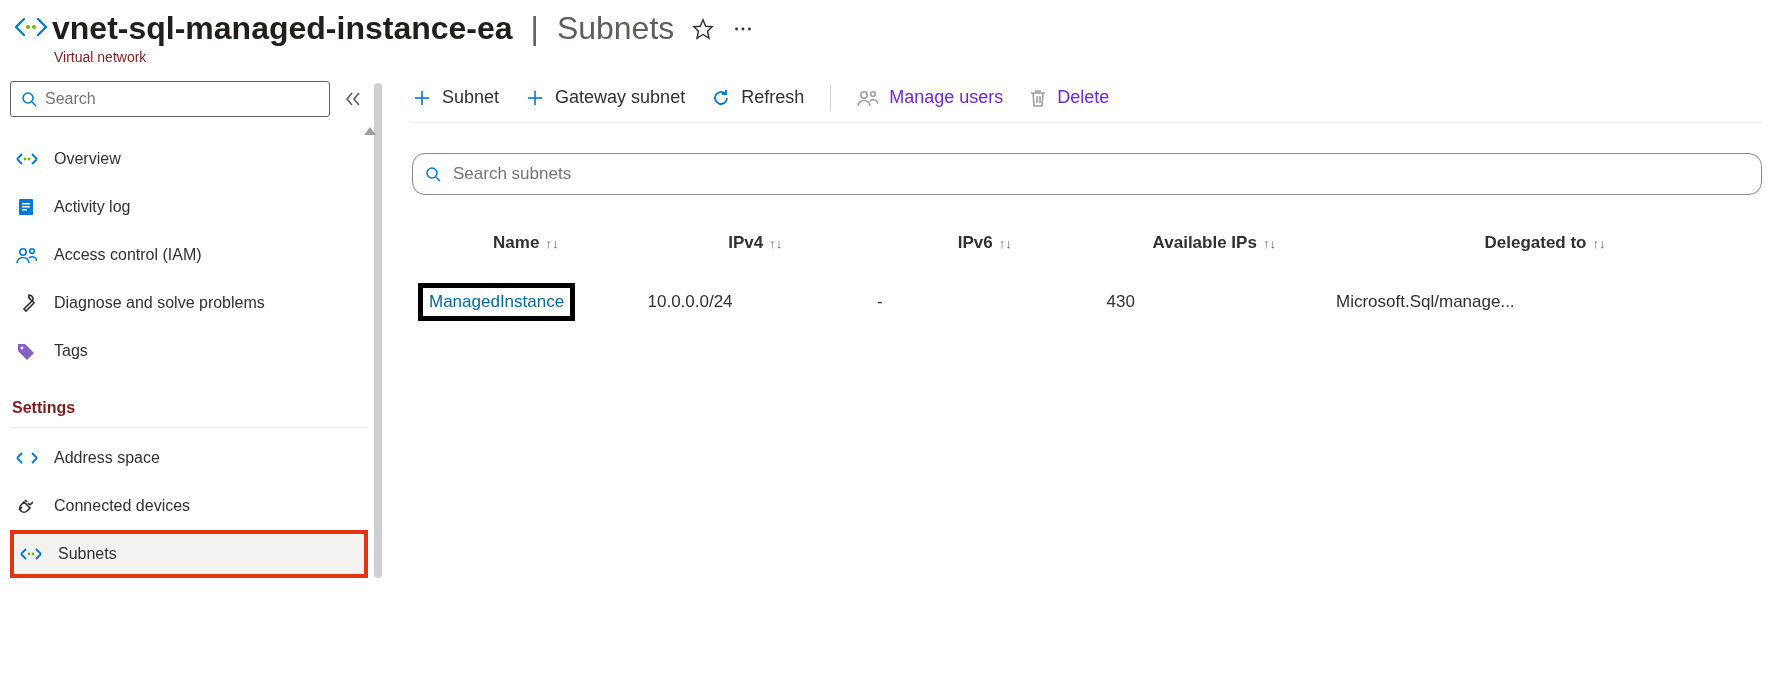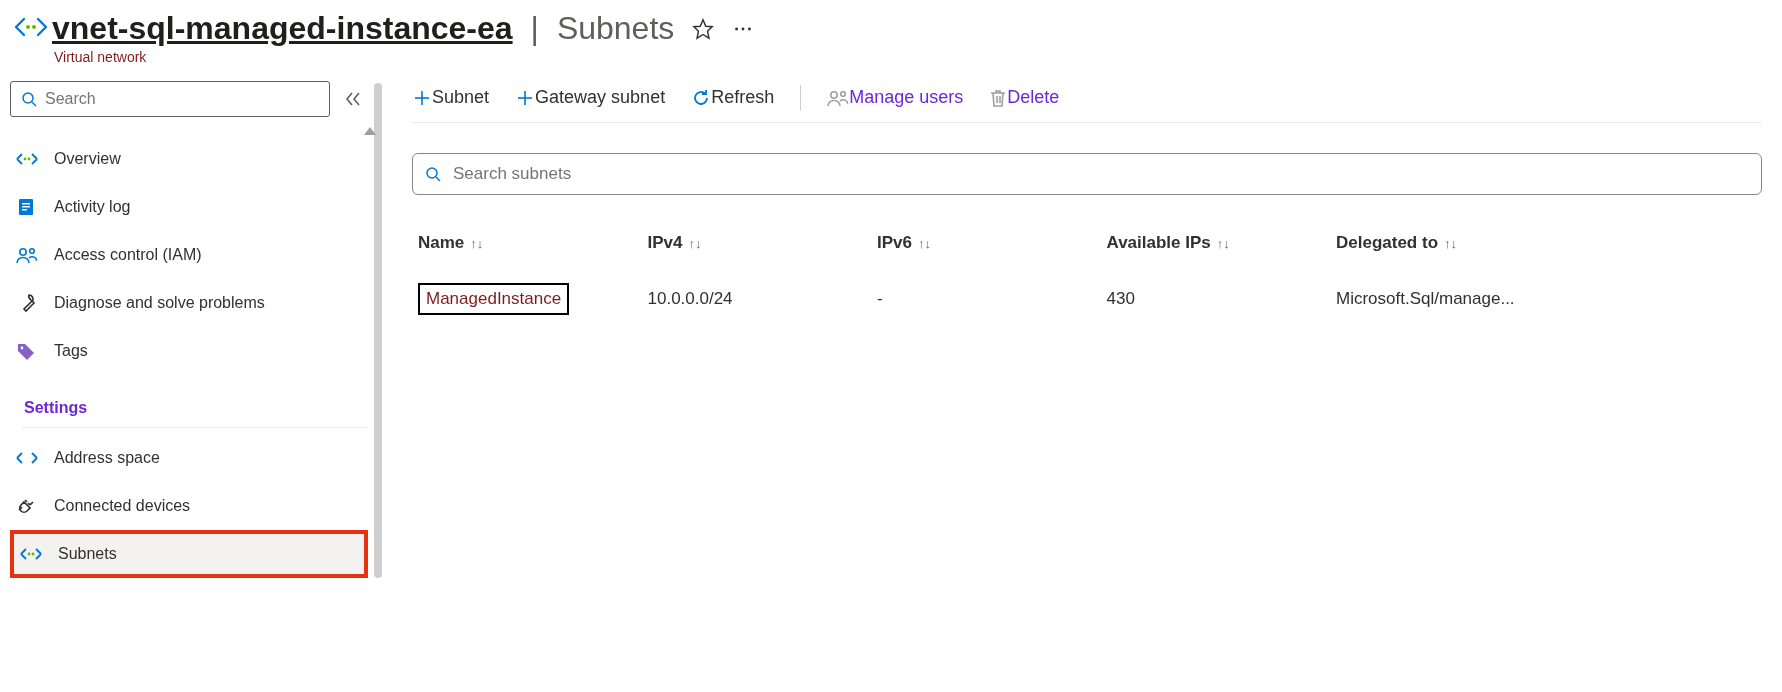--- a/index.html
+++ b/index.html
@@ -9,21 +9,21 @@
     color: #323130;
     background: #fff;
     width: 1782px;
   }
 
   
   .header { padding: 10px 0 8px 14px; display: flex; align-items: flex-start; }
   .header-icon { width: 38px; margin-top: 6px; flex: 0 0 auto; }
   .header-text { flex: 0 0 auto; }
   .title-line { display: flex; align-items: center; gap: 18px; }
-  .title { font-size: 32px; font-weight: 600; color: #201f1e; text-decoration: underline; }
+  .title { font-size: 32px; font-weight: 600; color: #201f1e; }
   .subtitle-sep { font-size: 32px; font-weight: 300; color: #605e5c; }
   .subtitle-page { font-size: 32px; font-weight: 300; color: #605e5c; }
   .star-btn, .more-btn { color: #323130; cursor: pointer; font-size: 20px; }
   .resource-type { font-size: 14px; color: #7f1d1d; margin-top: 2px; margin-left: 2px; }
 
   
   .body-row { display: flex; }
 
   
   .sidebar { width: 368px; flex: 0 0 auto; padding: 8px 0 0 10px; position: relative; }
@@ -48,62 +48,61 @@
 
   .nav { margin-top: 18px; }
   .nav-item {
     display: flex; align-items: center; gap: 14px;
     height: 48px; padding-left: 6px; cursor: pointer;
     font-size: 16px;
   }
   .nav-item .icon { width: 24px; text-align: center; }
   .nav-item.selected { background: #f3f2f1; border: 4px solid #e3340f; }
   .nav-section-header {
-    font-size: 16px; font-weight: 600; color: #6d28d9;
+    font-size: 16px; font-weight: 600; color: #7f1d1d;
     padding: 24px 0 10px 2px;
     border-bottom: 1px solid #edebe9;
     margin-bottom: 6px;
-    margin-left: 12px;
   }
 
   
   .rail { width: 8px; background: #cfcfcf; margin: 10px 30px 0 6px; flex: 0 0 auto; border-radius: 4px; }
 
   
   .main { flex: 1; padding-top: 6px; padding-right: 20px; }
   .toolbar {
     display: flex; align-items: center; gap: 26px;
     height: 44px; border-bottom: 1px solid #edebe9; padding-bottom: 6px;
   }
   .toolbar-btn {
-    display: inline-flex; align-items: center; 
+    display: inline-flex; align-items: center; gap: 10px;
     font-size: 18px; cursor: pointer; color: #323130;
   }
   .toolbar-btn.disabled { color: #6d28d9; cursor: default; }
   .toolbar-btn .ticon { color: #0078d4; font-size: 20px; font-weight: 300; }
   .toolbar-btn.disabled .ticon { color: #a19f9d; }
   .toolbar-sep { width: 1px; height: 26px; background: #d2d0ce; }
 
   .subnet-search {
     margin-top: 30px;
     margin-left: 0;
     display: flex; align-items: center; gap: 12px;
-    border: 1px solid #8a8886; border-radius: 6px;
+    border: 1px solid #8a8886; border-radius: 13px;
     height: 42px; padding: 0 12px;
   }
   .subnet-search input { border:none; outline:none; font-size:17px; color:#605e5c; width:100%; font-family:inherit; }
 
   table.subnets { width: 100%; border-collapse: collapse; margin-top: 28px; }
   table.subnets th {
-    text-align: left; font-size: 17px; font-weight: 600; padding: 10px 8px 18px 6px;
+    text-align: center; font-size: 17px; font-weight: 600; padding: 10px 8px 18px 6px;
     color: #323130;
   }
   .sort { font-size: 13px; color: #605e5c; margin-left: 6px; }
   table.subnets td { font-size: 17px; padding: 12px 8px 12px 6px; }
-  .link-hl { color: #7f1d1d; border: 2px solid #000000; padding: 4px 6px; display: inline-block; }
+  .link-hl { color: #0369a1; border: 5px solid #000000; padding: 4px 6px; display: inline-block; }
 
   
   svg { display: block; }
 </style>
 </head>
 <body>
 
 <div class="header">
   <div class="header-icon">
     <svg width="34" height="22" viewBox="0 0 34 22">

